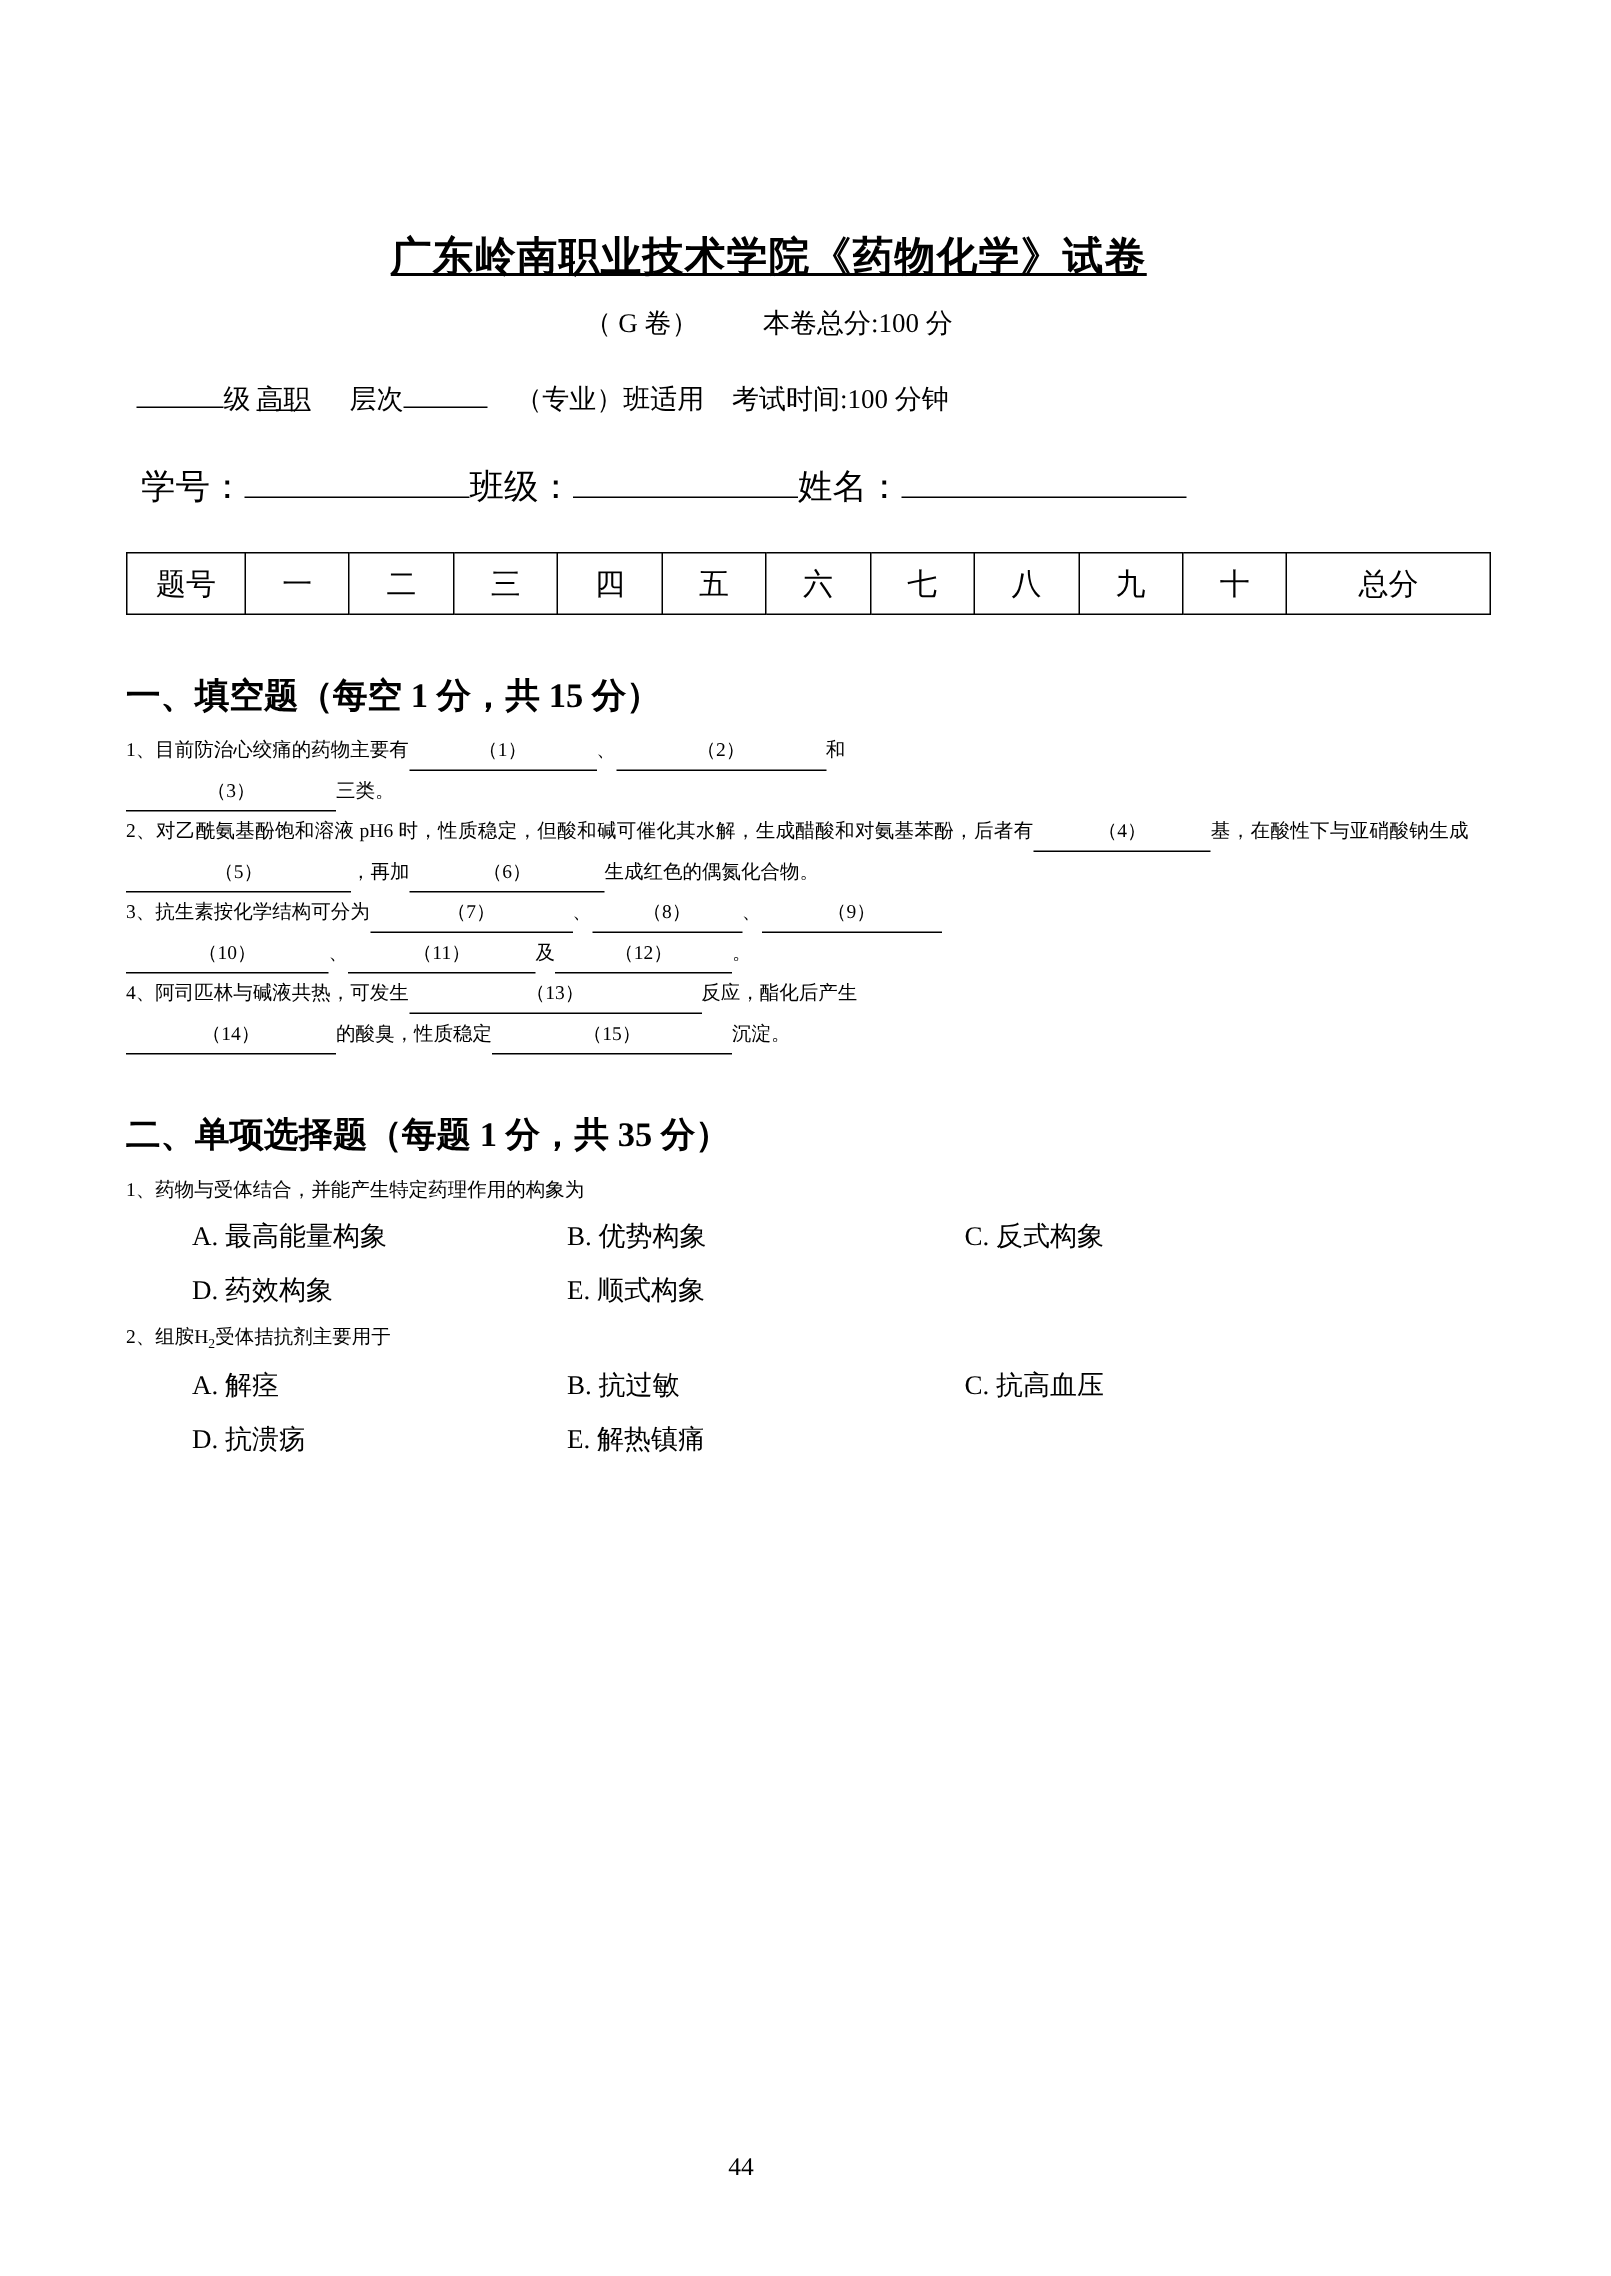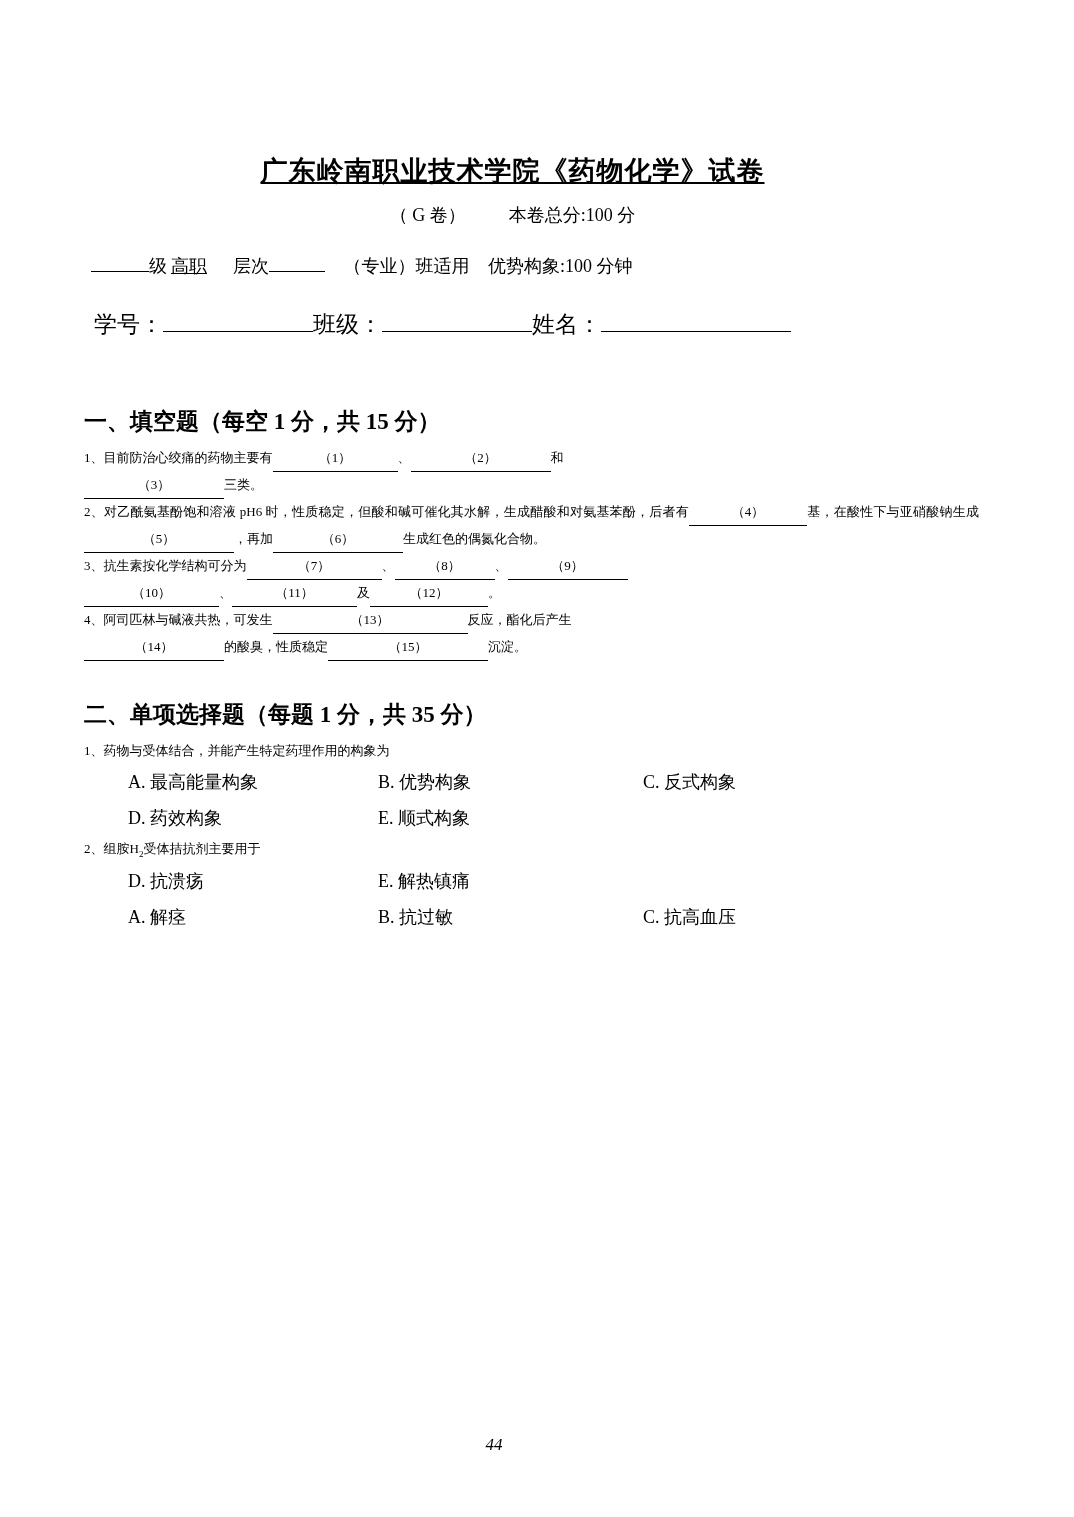--- a/index.html
+++ b/index.html
@@ -103,48 +103,61 @@
   .opt-row .oc2 { width: 265px; }
   .opt-row .oc3 { width: 240px; }
   sub { font-size: 0.7em; }
   .page-num {
     position: absolute;
     bottom: 62px;
     left: 0;
     width: 988px;
     text-align: center;
     font-size: 17px;
-    font-style: italic;
   }
 </style>
 </head>
 <body>
 
 <div class="page">
 
   <div class="doc-title">广东岭南职业技术学院《药物化学》试卷</div>
 
   <div class="subtitle-line">
     <span>（ G 卷）</span>
     <span class="gap"></span>
     <span>本卷总分:100 分</span>
   </div>
 
   <div class="level-line">
     <span class="blank-u" style="width:58px"></span><span>级</span><span class="u" style="margin-left:4px">高职</span><span class="u" style="display:inline-block;width:26px"></span><span>层次</span><span class="blank-u" style="width:56px"></span>
     <span style="display:inline-block;width:14px"></span><span>（专业）班适用</span>
-    <span style="display:inline-block;width:14px"></span><span>优势构象:100 分钟</span>
+    <span style="display:inline-block;width:14px"></span><span>考试时间:100 分钟</span>
   </div>
 
   <div class="info-line">
     <span>学号：</span><span class="blank-u" style="width:150px"></span><span>班级：</span><span class="blank-u" style="width:150px"></span><span>姓名：</span><span class="blank-u" style="width:190px"></span>
   </div>
 
   <table class="score-table">
     <tbody>
+      <tr>
+        <td class="head-cell">题号</td>
+        <td>一</td>
+        <td>二</td>
+        <td>三</td>
+        <td>四</td>
+        <td>五</td>
+        <td>六</td>
+        <td>七</td>
+        <td>八</td>
+        <td>九</td>
+        <td>十</td>
+        <td>总分</td>
+      </tr>
     </tbody>
   </table>
 
   <div class="section-title">一、填空题（每空 1 分，共 15 分）</div>
 
   <div class="q">
     <span>1、目前防治心绞痛的药物主要有</span><span class="fill" style="width:125px">（1）</span><span>、</span><span class="fill" style="width:140px">（2）</span><span>和</span><br>
     <span class="fill" style="width:140px">（3）</span><span>三类。</span>
   </div>
 
@@ -173,25 +186,25 @@
   <div class="opt-row">
     <span class="oc1">D. 药效构象</span>
     <span class="oc2">E. 顺式构象</span>
     <span class="oc3"></span>
   </div>
 
   <div class="q">
     <span>2、组胺H</span><sub>2</sub><span>受体拮抗剂主要用于</span>
   </div>
   <div class="opt-row">
+    <span class="oc1">A.  解痉</span>
+    <span class="oc2">B. 抗过敏</span>
+    <span class="oc3">C. 抗高血压</span>
+  </div>
+  <div class="opt-row">
     <span class="oc1">D.  抗溃疡</span>
     <span class="oc2">E. 解热镇痛</span>
     <span class="oc3"></span>
   </div>
-  <div class="opt-row">
-    <span class="oc1">A.  解痉</span>
-    <span class="oc2">B. 抗过敏</span>
-    <span class="oc3">C. 抗高血压</span>
-  </div>
 
   <div class="page-num">44</div>
 
 </div>
 
 </body></html>

